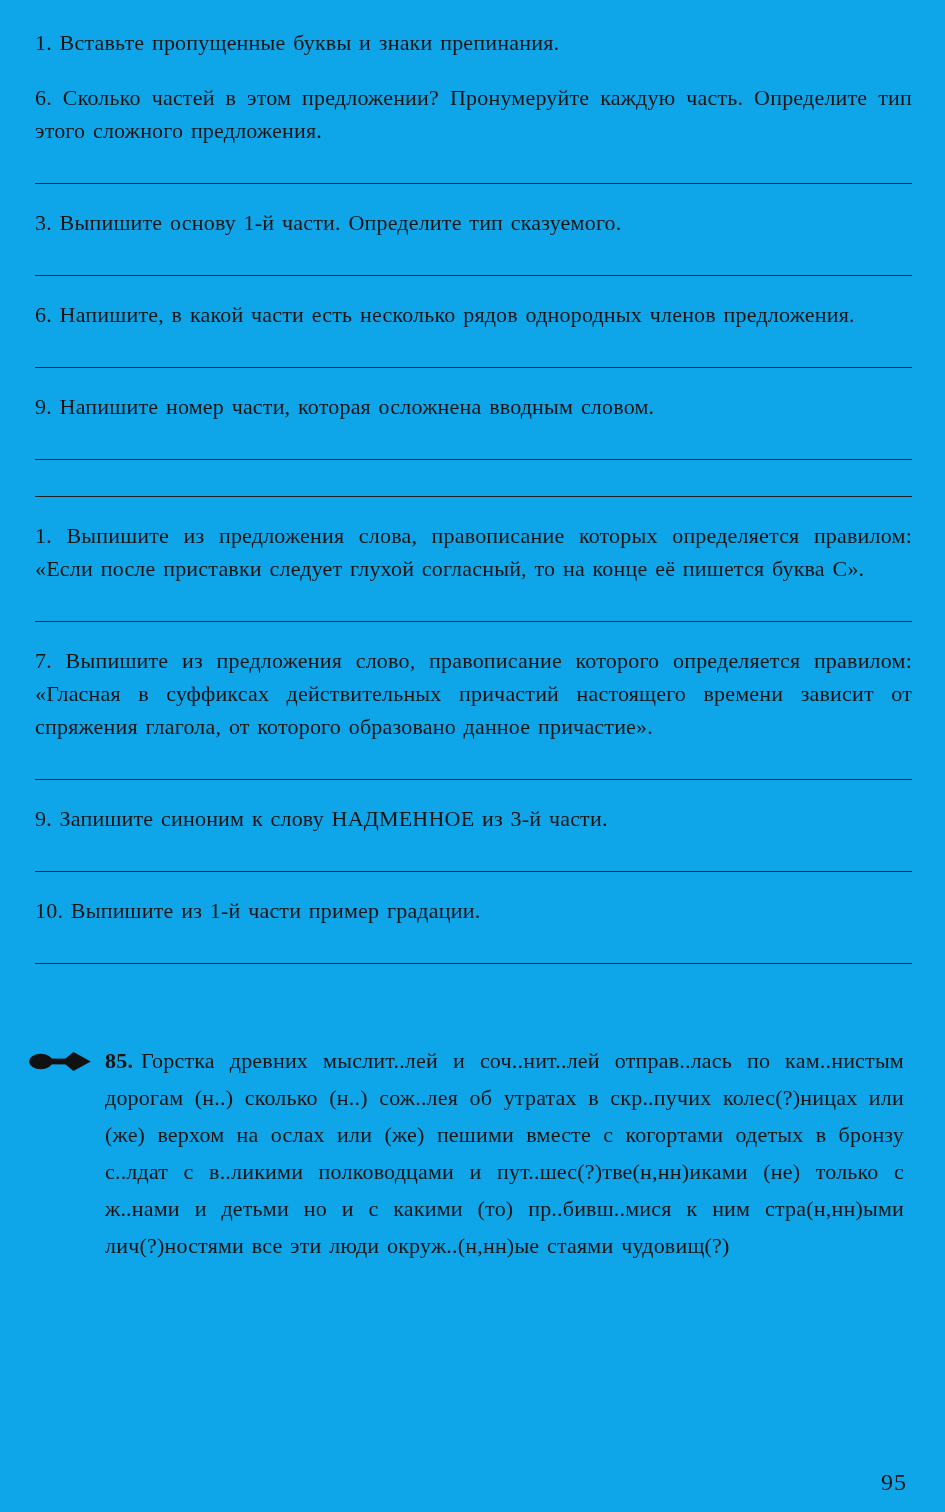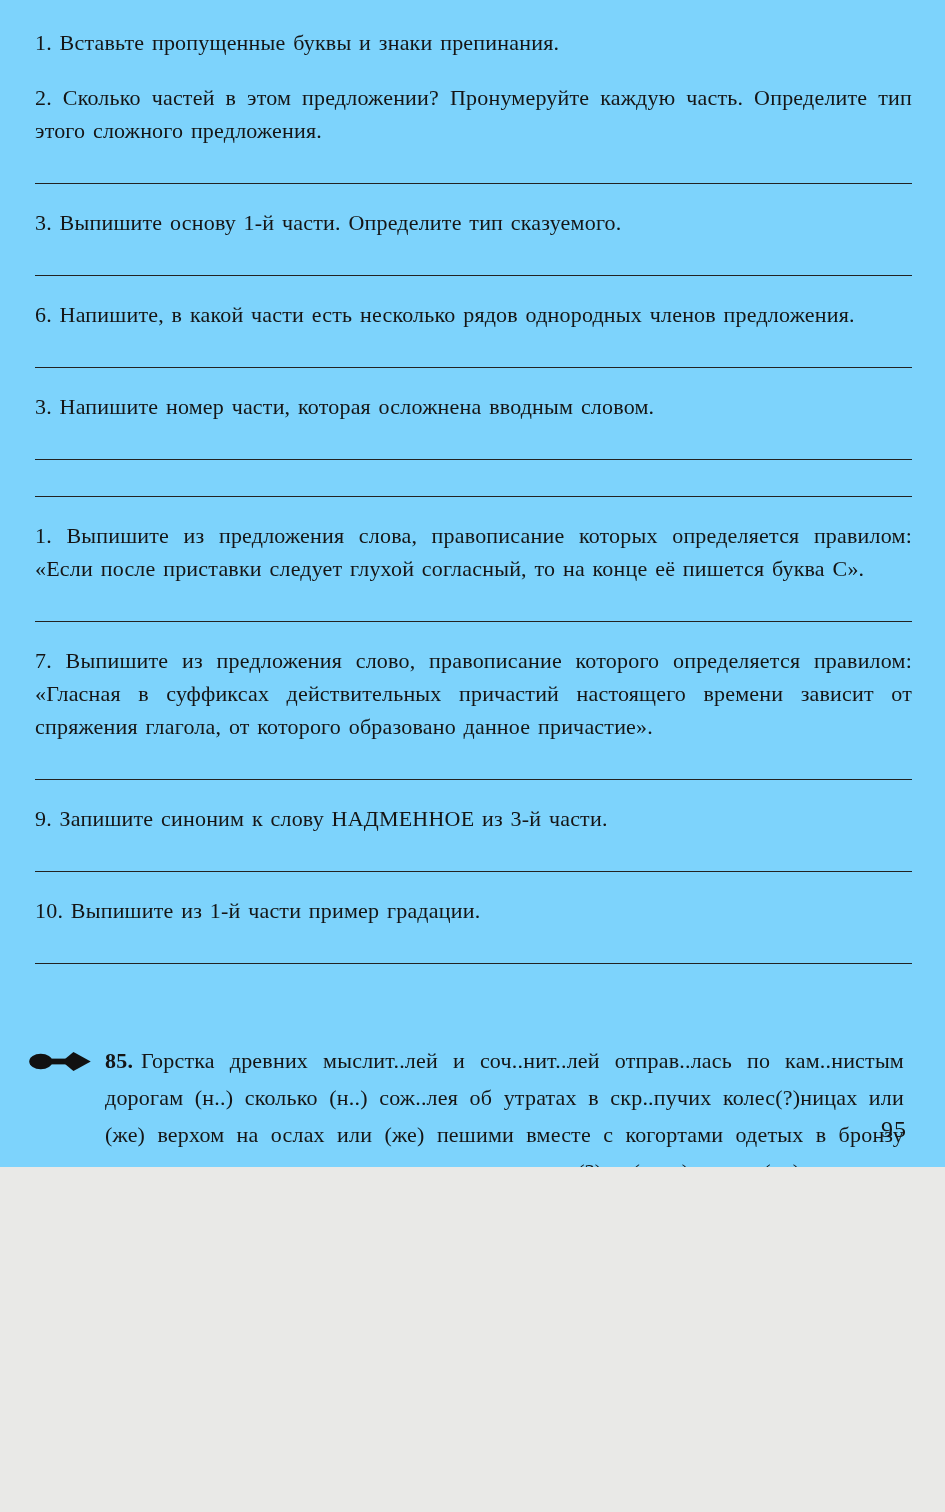--- a/index.html
+++ b/index.html
@@ -2,23 +2,23 @@
 <html lang="ru"><head>
 <meta charset="utf-8">
 <style>
   * { box-sizing: border-box; }
   html, body {
     margin: 0; padding: 0;
     background: #e9e9e7;
   }
   .page {
     width: 945px;
-    height: 1167px;
+    height: 1512px;
     margin: 0 auto;
-    background: #7dd3fc;
+    background: #0ea5e9;
     color: #151515;
     font-family: "Liberation Serif", "DejaVu Serif", serif;
     padding: 26px 33px 0 35px;
     position: relative;
     overflow: hidden;
   }
   .task {
     font-size: 22px;
     line-height: 33px;
     margin: 22px 0 0 0;
@@ -53,43 +53,43 @@
     position: absolute;
     left: -76px;
     top: 7px;
     width: 62px;
     height: 25px;
   }
   .marker svg { display: block; width: 100%; height: 100%; }
   .page-number {
     position: absolute;
     right: 38px;
-    bottom: 24px;
+    bottom: 16px;
     font-size: 24px;
     letter-spacing: 1px;
   }
 </style>
 </head>
 <body>
 
 <div class="page">
 
   <section>
     <p class="task first">1. Вставьте пропущенные буквы и знаки препинания.</p>
 
-    <p class="task">2. Сколько частей в этом предложении? Пронумеруйте каждую часть. Определите тип этого сложного предложения.</p>
+    <p class="task">6. Сколько частей в этом предложении? Пронумеруйте каждую часть. Определите тип этого сложного предложения.</p>
     <hr class="answer-line">
 
     <p class="task">3. Выпишите основу 1-й части. Определите тип сказуемого.</p>
     <hr class="answer-line">
 
     <p class="task">6. Напишите, в какой части есть несколько рядов однородных членов предложения.</p>
     <hr class="answer-line">
 
-    <p class="task">3. Напишите номер части, которая осложнена вводным словом.</p>
+    <p class="task">9. Напишите номер части, которая осложнена вводным словом.</p>
     <hr class="answer-line">
 
     <hr class="answer-line">
 
     <p class="task">1. Выпишите из предложения слова, правописание которых определяется правилом: «Если после приставки следует глухой согласный, то на конце её пишется буква С».</p>
     <hr class="answer-line">
 
     <p class="task">7. Выпишите из предложения слово, правописание которого определяется правилом: «Гласная в суффиксах действительных причастий настоящего времени зависит от спряжения глагола, от которого образовано данное причастие».</p>
     <hr class="answer-line">
 

